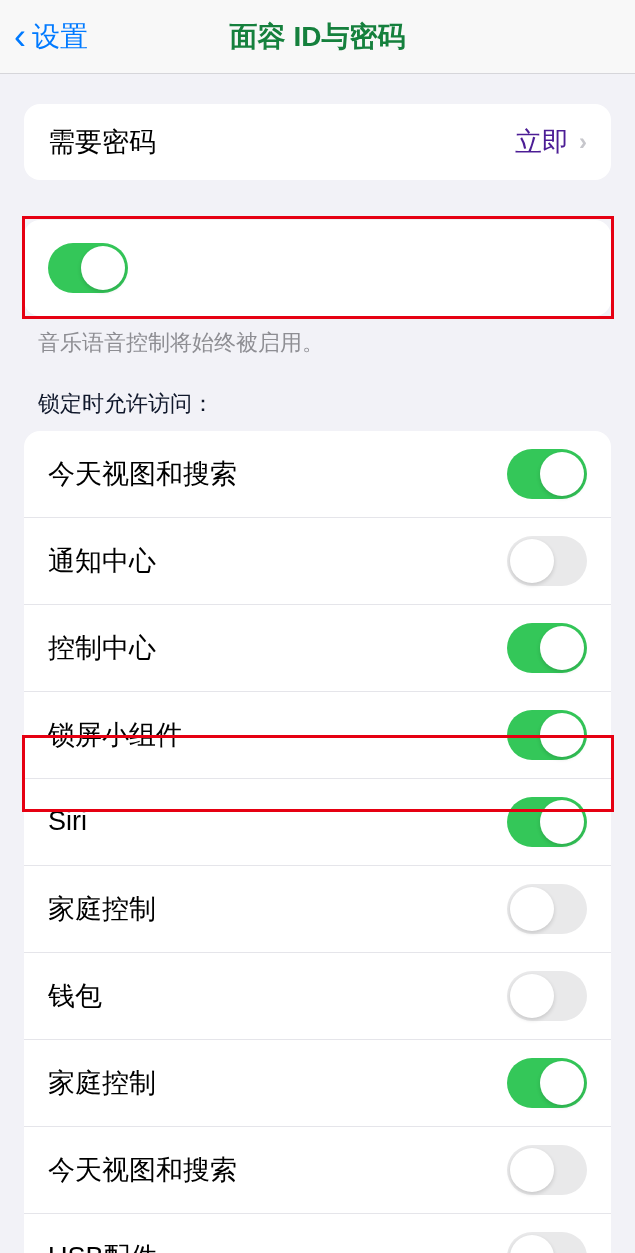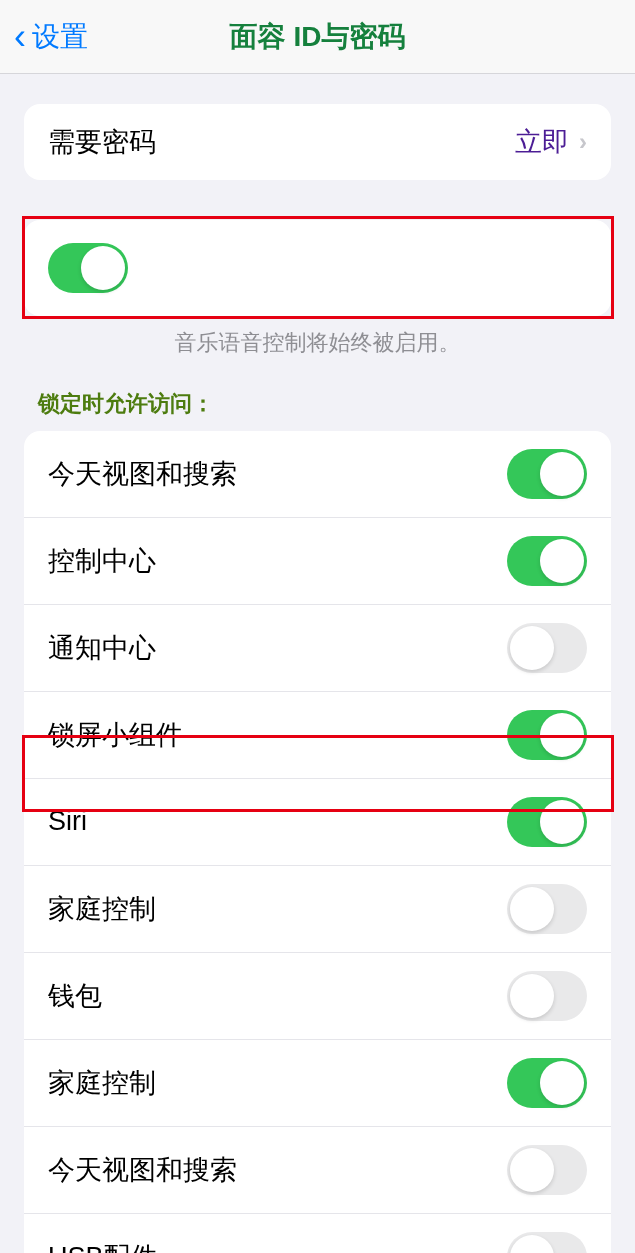--- a/index.html
+++ b/index.html
@@ -111,27 +111,25 @@
       right: 3px;
     }
     .toggle.off .toggle-knob {
       left: 3px;
     }
     .footer-text {
       font-size: 22px;
       color: #8e8e93;
       padding: 12px 38px 0 38px;
       line-height: 1.4;
-      text-align: center;
     }
     .header-text {
       font-size: 22px;
-      color: #4d7c0f;
+      color: #0f172a;
       padding: 0 38px 12px 38px;
-      font-weight: bold;
     }
     .spacer-sm {
       height: 30px;
     }
     .spacer-md {
       height: 40px;
     }
     .highlight-box {
       position: absolute;
       border: 3px solid #e60012;
@@ -182,28 +180,28 @@
 
   <div style="position:relative;">
     <div class="group" id="lock-access-group">
     <div class="row">
           <div class="row-label">今天视图和搜索</div>
           <div class="toggle on">
             <div class="toggle-knob"></div>
           </div>
         </div>
         <div class="row">
+          <div class="row-label">通知中心</div>
+          <div class="toggle off">
+            <div class="toggle-knob"></div>
+          </div>
+        </div>
+        <div class="row">
           <div class="row-label">控制中心</div>
           <div class="toggle on">
-            <div class="toggle-knob"></div>
-          </div>
-        </div>
-        <div class="row">
-          <div class="row-label">通知中心</div>
-          <div class="toggle off">
             <div class="toggle-knob"></div>
           </div>
         </div>
         <div class="row">
           <div class="row-label">锁屏小组件</div>
           <div class="toggle on">
             <div class="toggle-knob"></div>
           </div>
         </div>
         <div class="row">

